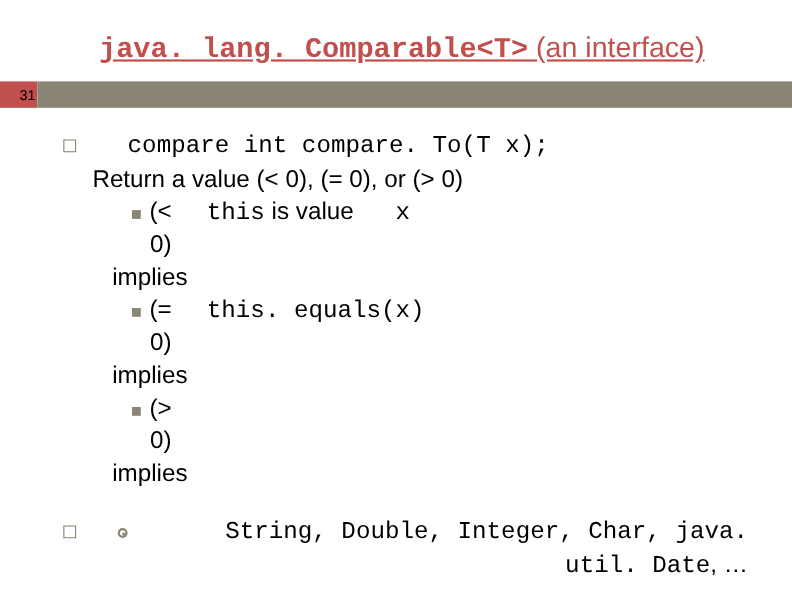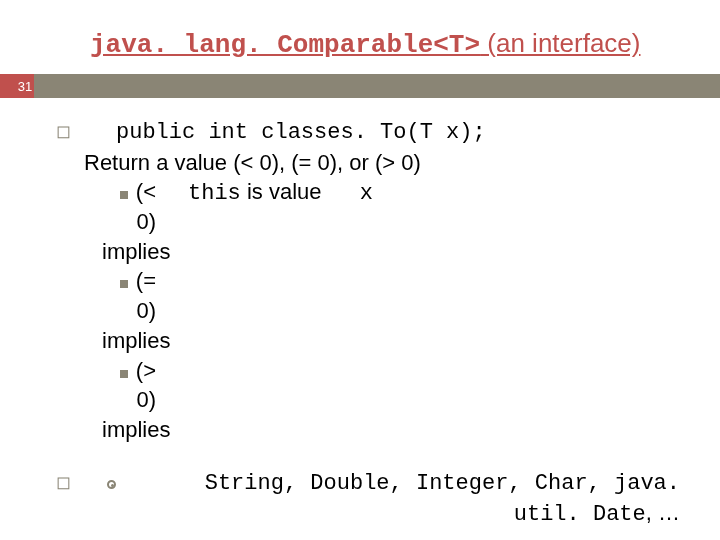--- a/index.html
+++ b/index.html
@@ -24,21 +24,21 @@
     font-family: Arial, sans-serif;
     text-decoration: underline;
   }
   .bar-row {
     display: flex;
     width: 100%;
     height: 24px;
   }
   .slide-number {
     background: #c0504d;
-    color: #ffffff;
+    color: #000000;
     font-size: 13px;
     width: 34px;
     display: flex;
     align-items: center;
     justify-content: center;
     padding-left: 16px;
   }
   .bar-fill {
     flex: 1;
     background: #8a8575;
@@ -109,29 +109,30 @@
 <div class="bar-row">
   <div class="slide-number">31</div>
   <div class="bar-fill"></div>
 </div>
 
 <div class="content">
 
   <div class="b1">
     <div class="bullet">◻</div>
     <div class="body">
-      <div><span class="mono">public int classes. To(T x);</span></div>
+      <div><span class="mono">compare int compare. To(T x);</span></div>
       <div>Return a value (&lt; 0), (= 0), or (&gt; 0)</div>
       <div class="sub">
         <div class="line">
           <span class="bullet"><span class="sq"></span><span>(&lt; 0) implies </span></span>
           <span><span class="mono">this</span><span> is value </span><span class="mono">x</span></span>
         </div>
         <div class="line">
           <span class="bullet"><span class="sq"></span><span>(= 0) implies </span></span>
+          <span><span class="mono">this. equals(x)</span></span>
         </div>
         <div class="line">
           <span class="bullet"><span class="sq"></span><span>(&gt; 0) implies </span></span>
         </div>
       </div>
     </div>
   </div>
 
   <div class="b1">
     <div class="bullet">◻</div>

